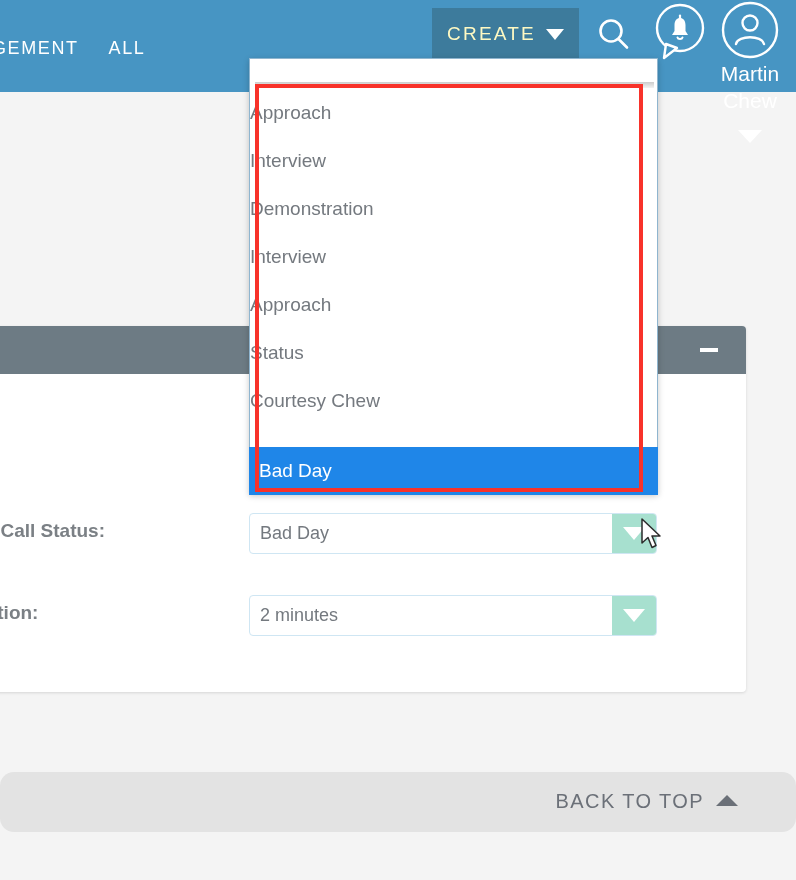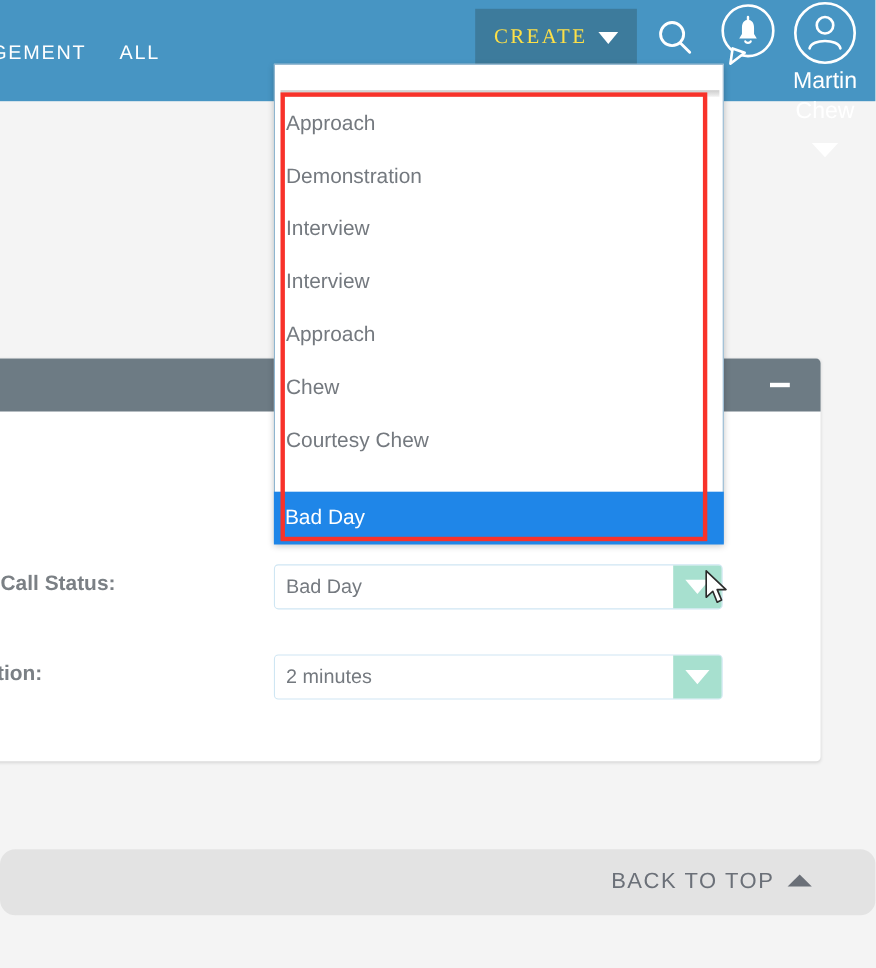--- a/index.html
+++ b/index.html
@@ -42,25 +42,24 @@
     left: 432px; top: 8px;
     width: 147px; height: 52px;
     background: #3d7b9c;
     display: flex;
     align-items: center;
     justify-content: center;
     gap: 10px;
     cursor: pointer;
   }
   .create-btn .label {
-    color: #fde047;
+    color: #fef9c3;
     font-size: 19px;
     letter-spacing: 2.2px;
     font-weight: 500;
-    font-family: Liberation Serif, serif;
   }
   .caret-down {
     width: 0; height: 0;
     border-left: 9px solid transparent;
     border-right: 9px solid transparent;
     border-top: 11px solid #ffffff;
   }
 
   .icon-search {
     position: absolute;
@@ -212,21 +211,20 @@
   }
   .dd-list {
     position: absolute;
     left: 0; top: 30px;
     width: 407px;
   }
   .dd-option {
     height: 48px;
     display: flex;
     align-items: center;
-    padding-left: 10px;
     color: #74797f;
     font-size: 19px;
     cursor: pointer;
     white-space: nowrap;
   }
   
   .red-box {
     position: absolute;
     left: 255px; top: 84px;
     width: 388px; height: 408px;
@@ -368,25 +366,25 @@
         </div>
       </div>
 
     </div>
   </div>
 
   <div class="dd-popup">
     <div class="dd-inner-top"></div>
     <div class="dd-list" id="dd-list">
         <div class="dd-option">Approach</div>
+        <div class="dd-option">Interview</div>
         <div class="dd-option">Demonstration</div>
         <div class="dd-option">Interview</div>
-        <div class="dd-option">Interview</div>
         <div class="dd-option">Approach</div>
-        <div class="dd-option">Chew</div>
+        <div class="dd-option">Status</div>
         <div class="dd-option">Courtesy Chew</div>
       </div>
   </div>
 
   <div class="selected-row-ext">Bad Day</div>
 
   <div class="red-box"></div>
 
   <div class="cursor">
     <svg width="24" height="34" viewBox="0 0 24 34">

